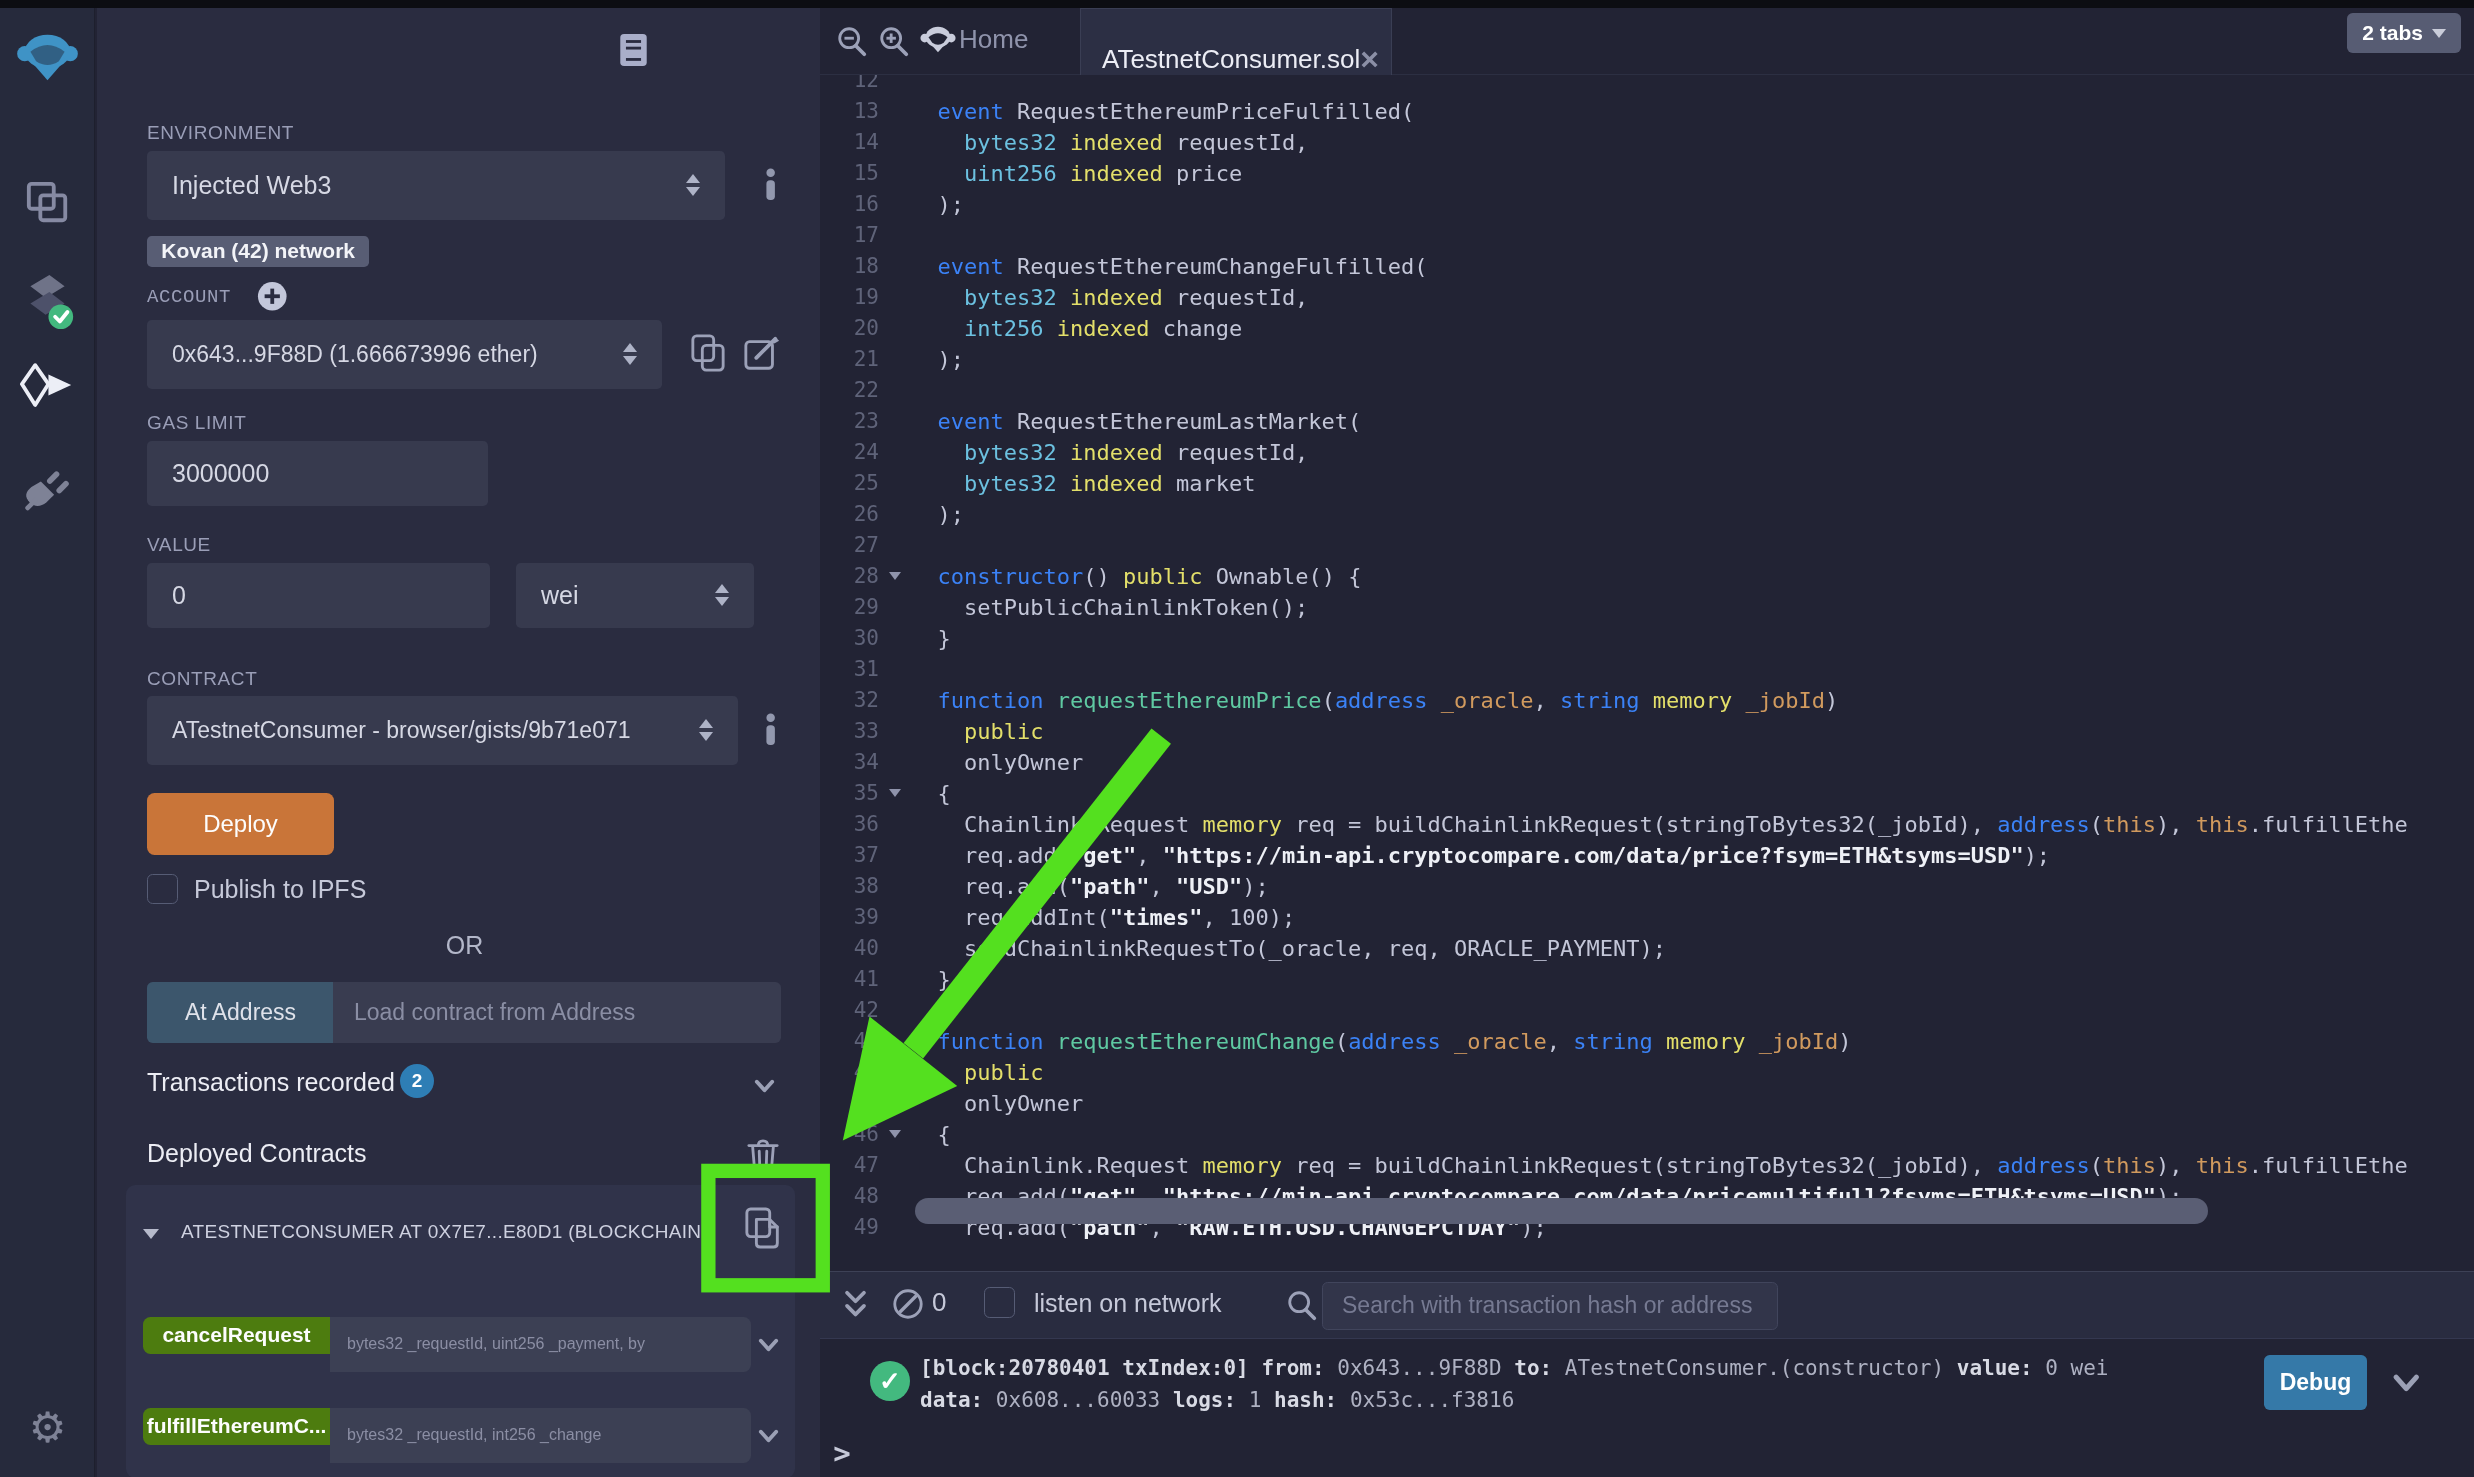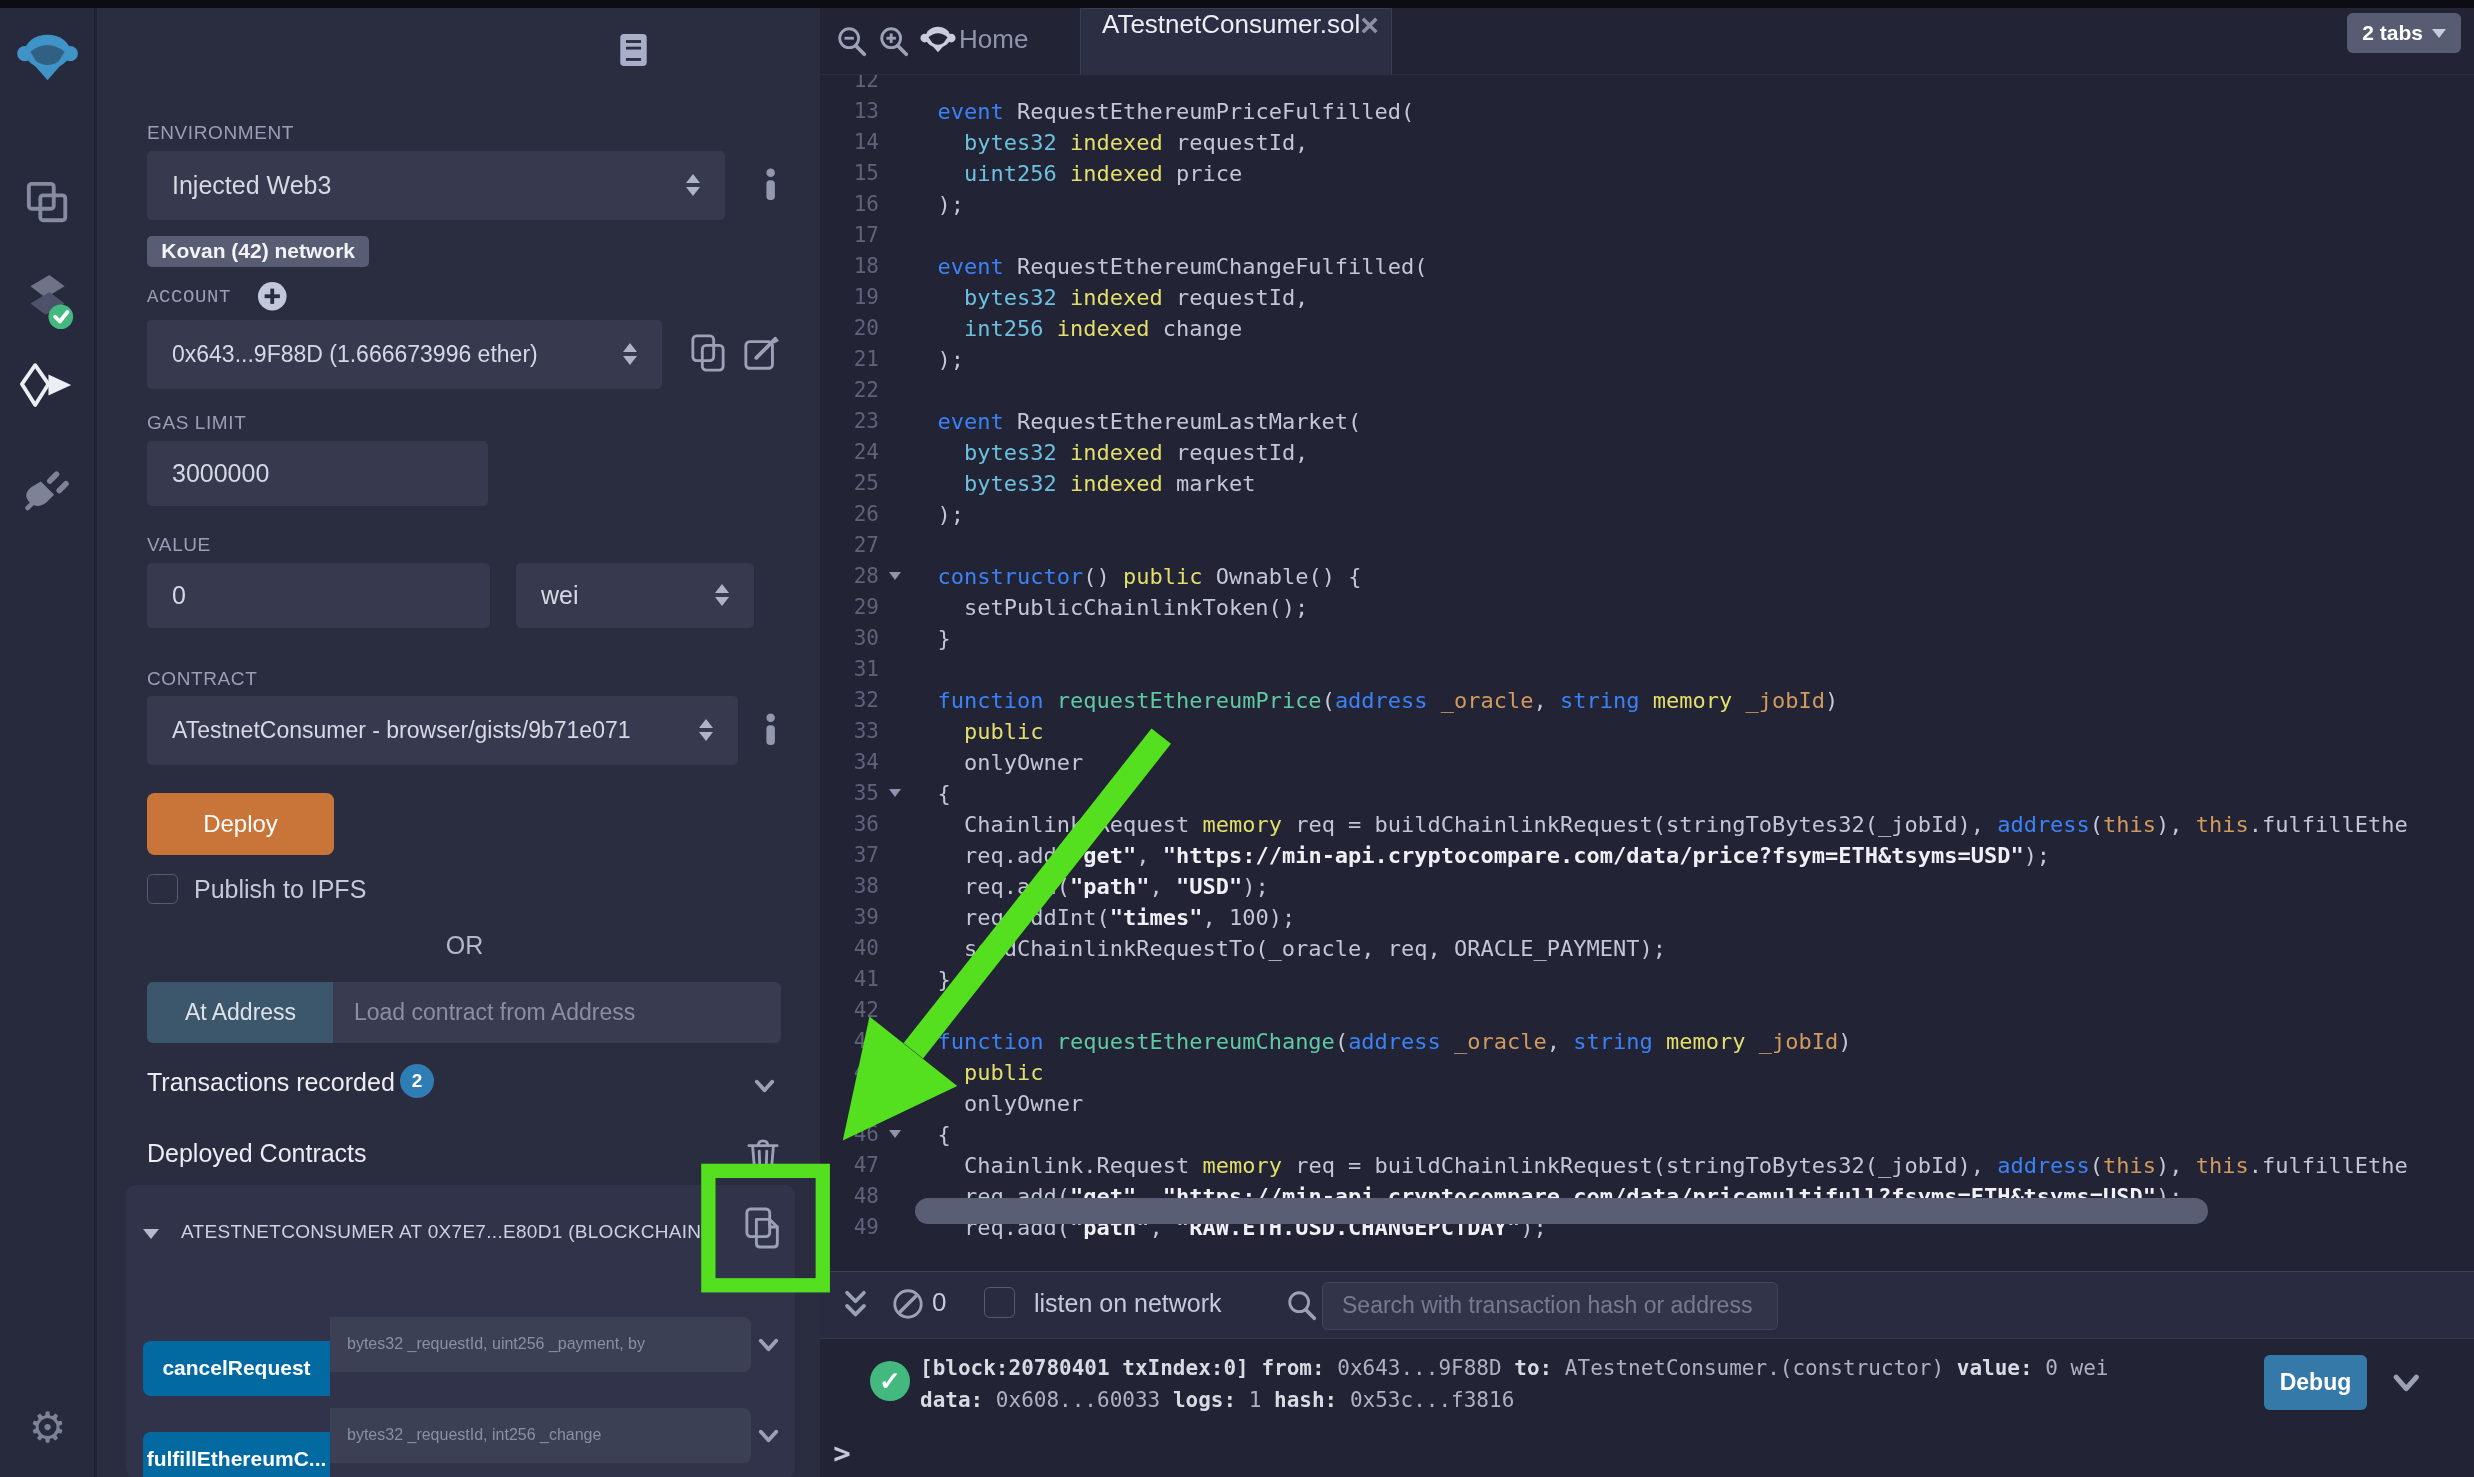--- a/index.html
+++ b/index.html
@@ -31,29 +31,29 @@
   .or { position:absolute; left:50px; top:923px; width:635px; text-align:center; font-size:25px; color:#b3b7c9; }
   .btn-ataddr { left:50px; top:974px; width:187px; height:61px; background:#3c566c; color:#dfe2ea; font-size:23px; border-radius:5.7px 0 0 5.7px; }
   input.field { position:absolute; background:#393c50; border:none; outline:none; color:#d6d8e4; font-size:23px; padding:0 21px; border-radius:0 5.7px 5.7px 0; font-family:"Liberation Sans",sans-serif; }
   input.field::placeholder { color:#8a8ea4; }
   .sec-head { position:absolute; font-size:25px; color:#ecedf4; }
   .count-badge { position:absolute; width:34px; height:34px; border-radius:50%; background:#2e7eb5; color:#fff; font-size:19px; font-weight:bold; display:flex; align-items:center; justify-content:center; }
   .chev { width:23px; height:23px; }
   .chev polyline, .chevd polyline { fill:none; stroke:#9ba0b5; stroke-width:4; stroke-linecap:round; stroke-linejoin:round; }
   .contract-card { position:absolute; left:29px; top:1177px; width:669px; height:293px; background:#30334a; border-radius:9.5px; }
   .card-title { position:absolute; left:55px; top:36px; width:548px; font-size:19px; color:#ced1e0; white-space:nowrap; overflow:hidden; letter-spacing:0.3px; }
-  .fn-btn { position:absolute; width:187px; height:55px; background:#0369a1; color:#fdfdfd; font-size:21px; font-weight:bold; display:flex; align-items:center; justify-content:center; border-radius:7.6px 0 0 7.6px;margin-top:24px; }
+  .fn-btn { position:absolute; width:187px; height:37px; background:#4d7c0f; color:#fdfdfd; font-size:21px; font-weight:bold; display:flex; align-items:center; justify-content:center; border-radius:7.6px 0 0 7.6px; }
   .fn-inp { position:absolute; height:55px; background:#3c4054; border:none; outline:none; color:#8b8ea4; font-size:16px; padding:0 17px; border-radius:0 7.6px 7.6px 0; font-family:"Liberation Sans",sans-serif; width:421px; }
   .fn-inp::placeholder { color:#8b8ea4; }
 
   
   .editor { position:absolute; left:820px; top:7.6px; width:1655px; height:1263px; background:#222334; z-index:3; }
   .tabbar { position:absolute; left:0; top:0; width:1655px; height:67px; background:#222334; border-bottom:1.9px solid #2c2f42; z-index:4; }
   .tab-home-label { position:absolute; left:139px; top:16px; font-size:26px; color:#8f93ab; }
-  .tab-active { position:absolute; left:260px; top:0; width:312px; height:67px; background:#2c2f44; border:1px solid #3a3e54; border-bottom:none; display:flex; align-items:flex-start; padding:0 21px; justify-content:space-between; }
+  .tab-active { position:absolute; left:260px; top:0; width:312px; height:67px; background:#2c2f44; border:1px solid #3a3e54; border-bottom:none; display:flex; align-items:flex-end; padding:0 21px; justify-content:space-between; }
   .tab-active .t { font-size:26px; color:#ecedf5; }
   .tab-active .x { font-size:32px; font-weight:bold; color:#8b8fa6; line-height:1; cursor:pointer; }
   .tabs-badge { position:absolute; left:1527px; top:5.7px; width:114px; height:40px; background:#575c73; border-radius:5.7px; color:#fff; font-size:21px; font-weight:bold; display:flex; align-items:center; justify-content:center; gap:8.6px; cursor:pointer; }
   .tabs-badge .caret { width:0;height:0;border-left:7.6px solid transparent;border-right:7.6px solid transparent;border-top:9.5px solid #c9ccd9; }
 
   .code { position:absolute; left:0; top:57px; width:1655px; height:1206px; overflow:hidden; font-family:"DejaVu Sans Mono", monospace; z-index:1; }
   .code-line { display:flex; height:31px; align-items:center; white-space:pre; }
   .ln { flex:0 0 59px; width:59px; text-align:right; color:#5f6379; font-size:21px; }
   .foldbox { flex:0 0 32px; width:32px; display:flex; justify-content:center; align-items:center; }
   .fold { width:0; height:0; border-left:6.7px solid transparent; border-right:6.7px solid transparent; border-top:8.6px solid #8f93ab; }

